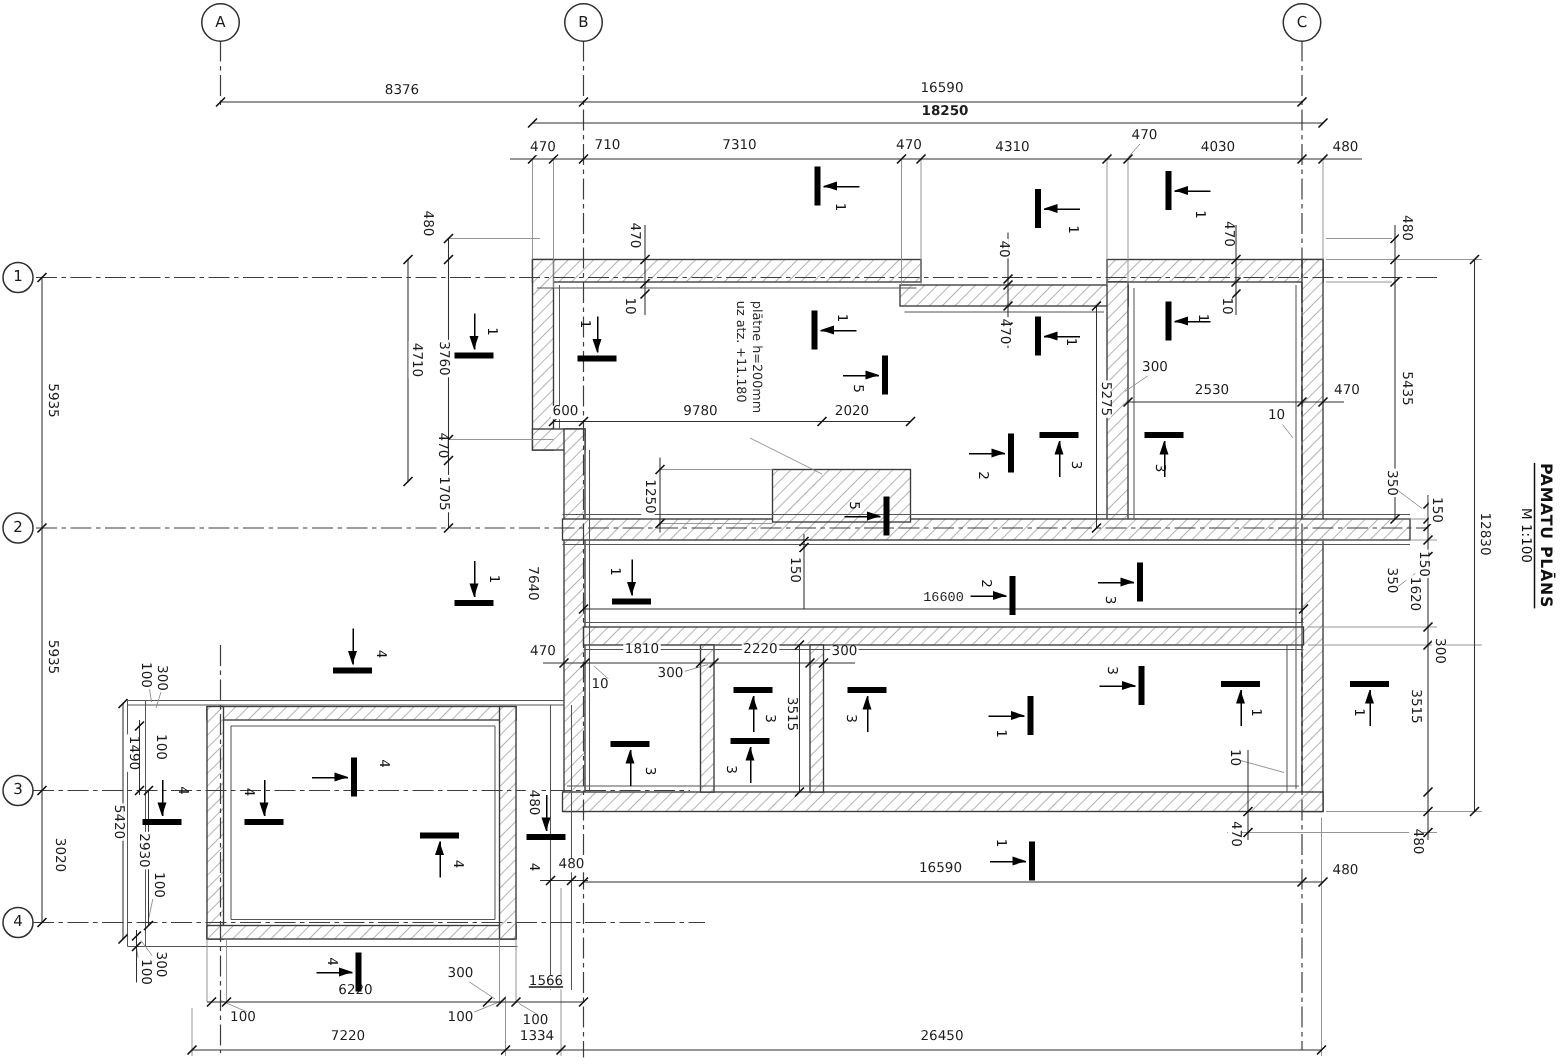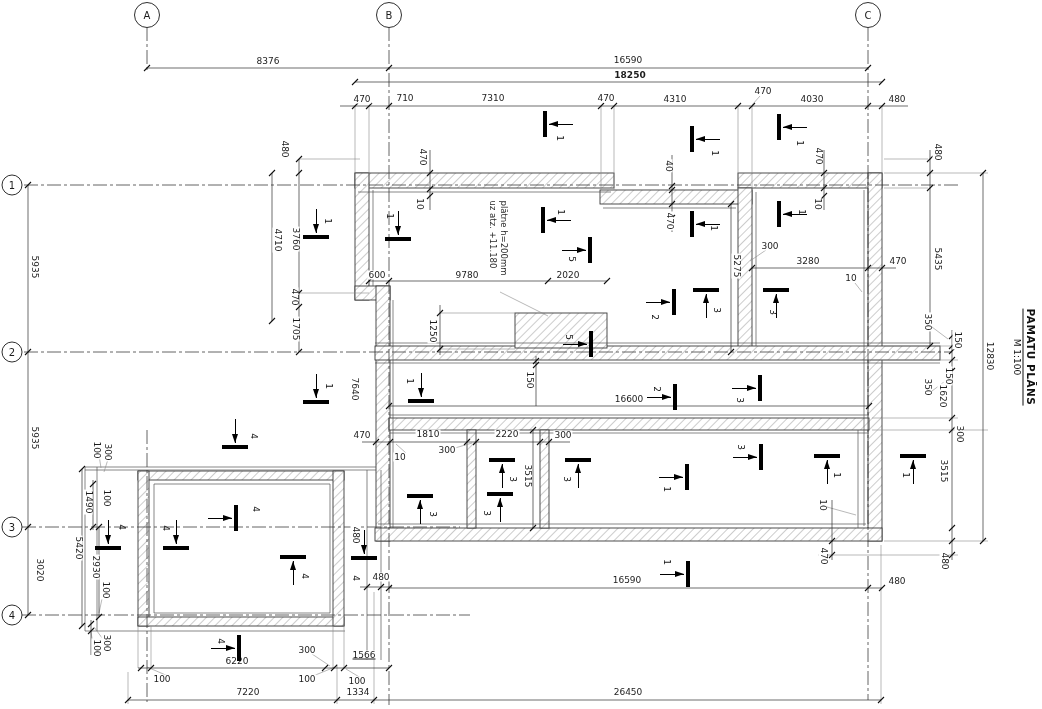--- a/index.html
+++ b/index.html
@@ -212,27 +212,27 @@
       <div class="dim r90" style="left: 422px; top: 157px;">470</div>
       <div class="dim r90" style="left: 419px; top: 204px;">10</div>
       <div class="dim r90" style="left: 668px; top: 166px;">40</div>
       <div class="dim r90" style="left: 669px; top: 221px;">470</div>
       <div class="dim r90" style="left: 818px; top: 156px;">470</div>
       <div class="dim r90" style="left: 817px; top: 204px;">10</div>
       <div class="dim" style="left: 377px; top: 275px;">600</div>
       <div class="dim" style="left: 467px; top: 275px;">9780</div>
       <div class="dim" style="left: 568px; top: 275px;">2020</div>
       <div class="dim" style="left: 770px; top: 246px;">300</div>
-      <div class="dim" style="left: 808px; top: 261px;">3280</div>
+      <div class="dim" style="left: 808px; top: 261px;">2530</div>
       <div class="dim" style="left: 898px; top: 261px;">470</div>
       <div class="dim" style="left: 851px; top: 278px;">10</div>
       <div class="dim r90" style="left: 736px; top: 266px;">5275</div>
       <div class="dim r90" style="left: 432px; top: 331px;">1250</div>
       <div class="dim r90" style="left: 529px; top: 380px;">150</div>
-      <div class="dim" style="left: 629px; top: 399px;">16600</div>
+      <div class="dim" style="left: 629px; top: 399px; font-family: Liberation Mono, monospace;">16600</div>
       <div class="dim" style="left: 362px; top: 435px;">470</div>
       <div class="dim" style="left: 428px; top: 434px;">1810</div>
       <div class="dim" style="left: 400px; top: 457px;">10</div>
       <div class="dim" style="left: 447px; top: 450px;">300</div>
       <div class="dim" style="left: 507px; top: 434px;">2220</div>
       <div class="dim" style="left: 563px; top: 435px;">300</div>
       <div class="dim r90" style="left: 527px; top: 476px;">3515</div>
       <div class="dim r90" style="left: 354px; top: 389px;">7640</div>
       <div class="dim r90" style="left: 937px; top: 152px;">480</div>
       <div class="dim r90" style="left: 937px; top: 259px;">5435</div>
@@ -245,21 +245,21 @@
       <div class="dim r90" style="left: 943px; top: 471px;">3515</div>
       <div class="dim r90" style="left: 989px; top: 356px;">12830</div>
       <div class="dim r90" style="left: 822px; top: 505px;">10</div>
       <div class="dim r90" style="left: 823px; top: 556px;">470</div>
       <div class="dim r90" style="left: 944px; top: 561px;">480</div>
       <div class="dim" style="left: 627px; top: 580px;">16590</div>
       <div class="dim" style="left: 897px; top: 581px;">480</div>
       <div class="dim r90" style="left: 355px; top: 535px;">480</div>
       <div class="dim" style="left: 381px; top: 577px;">480</div>
       <div class="dim" style="left: 628px; top: 692px;">26450</div>
-      <div class="dim" style="left: 248px; top: 692px;">7220</div>
+      <div class="dim" style="left: 232px; top: 692px;">7220</div>
       <div class="dim" style="left: 358px; top: 692px;">1334</div>
       <div class="dim" style="left: 237px; top: 661px;">6220</div>
       <div class="dim" style="left: 364px; top: 655px; text-decoration: underline;">1566</div>
       <div class="dim" style="left: 307px; top: 650px;">300</div>
       <div class="dim" style="left: 162px; top: 679px;">100</div>
       <div class="dim" style="left: 307px; top: 679px;">100</div>
       <div class="dim" style="left: 357px; top: 681px;">100</div>
       <div class="dim r90" style="left: 96px; top: 450px;">100</div>
       <div class="dim r90" style="left: 107px; top: 452px;">300</div>
       <div class="dim r90" style="left: 88px; top: 502px;">1490</div>

